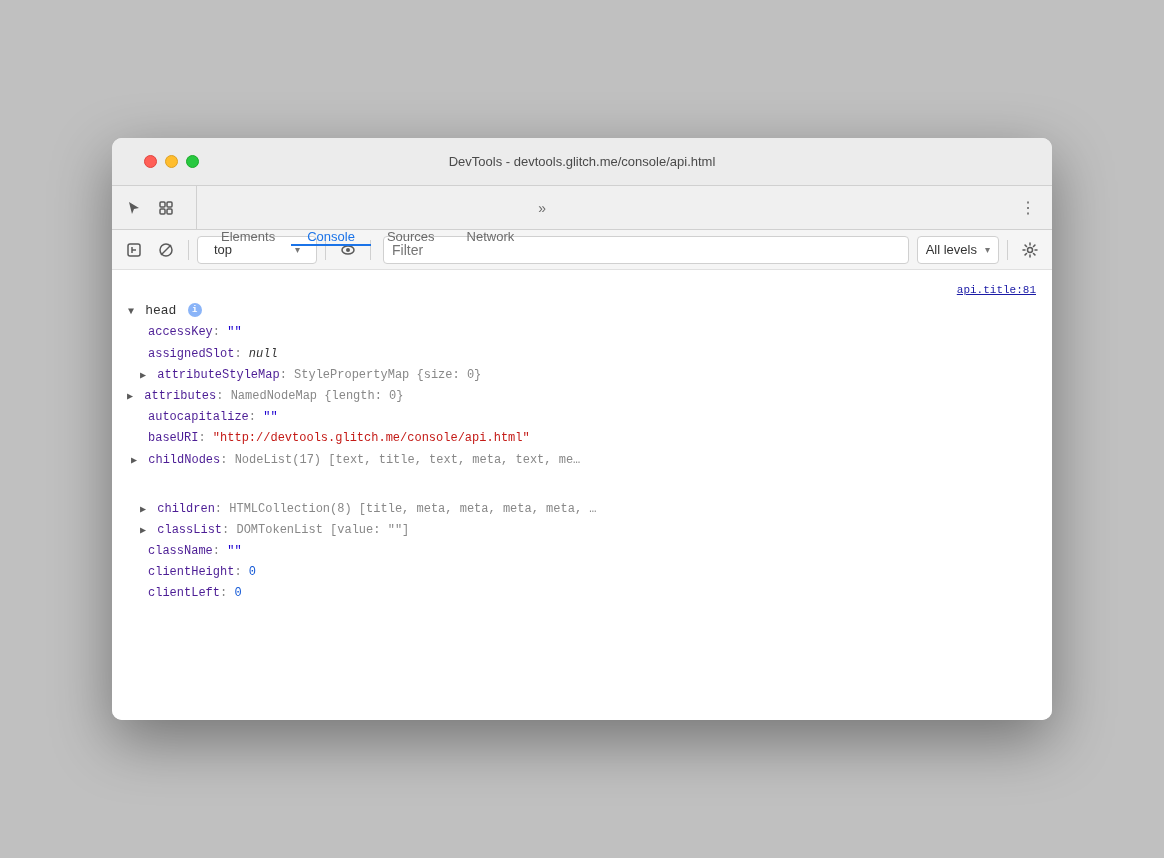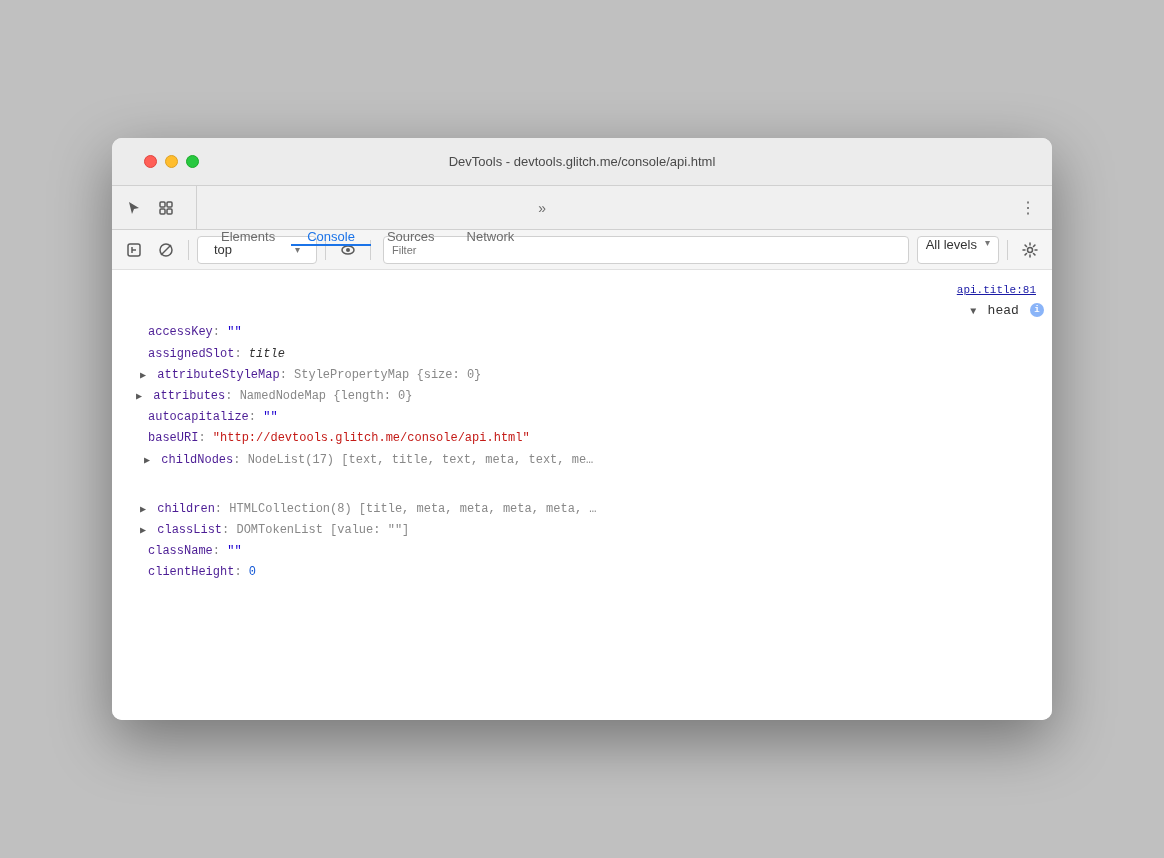--- a/index.html
+++ b/index.html
@@ -181,29 +181,30 @@
       color: #777;
       font-size: 10px;
     }
 
     .filter-input {
       flex: 1;
       height: 28px;
       border: 1px solid #d0d0d0;
       border-radius: 4px;
       padding: 0 8px;
-      font-size: 11px;
+      font-size: 14px;
       background: white;
       color: #333;
       outline: none;
       margin: 0 4px;
     }
 
     .levels-select {
       display: flex;
+      align-items: center;
       gap: 4px;
       padding: 0 8px;
       height: 28px;
       border: 1px solid #d0d0d0;
       border-radius: 4px;
       background: white;
       font-size: 13px;
       color: #333;
       cursor: pointer;
     }
@@ -384,54 +385,54 @@
       </svg>
     </div>
   </div>
 
   <div class="console-output">
 
     <div style="padding: 2px 8px; position:relative;">
       <span class="source-link">api.title:81</span>
     </div>
 
-    <div class="console-line expandable" style="padding-left: 16px; clear:both;text-align:right;">
+    <div class="console-line expandable" style="padding-left: 16px; clear:both;">
       <span class="expand-arrow open"></span>
       <span class="head-label">head</span>
       <span class="info-badge">i</span>
     </div>
 
     <div class="console-line indent-1">
       <span class="prop-name">accessKey</span><span class="prop-type">: </span><span class="prop-value-string">""</span>
     </div>
 
     <div class="console-line indent-1">
-      <span class="prop-name">assignedSlot</span><span class="prop-type">: </span><span class="prop-value-null">title</span>
+      <span class="prop-name">assignedSlot</span><span class="prop-type">: </span><span class="prop-value-null">null</span>
     </div>
 
     <div class="console-line indent-1 expandable" style="padding-left: 28px;">
       <span class="expand-arrow closed"></span>
       <span class="prop-name">attributeStyleMap</span><span class="prop-type">: </span><span class="prop-preview">StylePropertyMap {size: 0}</span>
     </div>
 
-    <div class="console-line indent-1 expandable" style="padding-left: 24px; font-family: Liberation Mono, monospace;">
+    <div class="console-line indent-1 expandable" style="padding-left: 15px; font-family: Liberation Mono, monospace;">
       <span class="expand-arrow closed"></span>
       <span class="prop-name">attributes</span><span class="prop-type">: </span><span class="prop-preview">NamedNodeMap {length: 0}</span>
     </div>
 
     <div class="console-line indent-1">
       <span class="prop-name">autocapitalize</span><span class="prop-type">: </span><span class="prop-value-string">""</span>
     </div>
 
     <div class="console-line indent-1">
       <span class="prop-name">baseURI</span><span class="prop-type">: </span><span class="prop-value-url">"http://devtools.glitch.me/console/api.html"</span>
     </div>
 
 
-    <div class="console-line indent-1 expandable" style="padding-left: 32px;">
+    <div class="console-line indent-1 expandable" style="padding-left: 19px;">
       <span class="expand-arrow closed"></span>
       <span class="prop-name">childNodes</span><span class="prop-type">: </span><span class="prop-preview">NodeList(17) [text, title, text, meta, text, me…</span>
     </div>
 
     <div class="console-line indent-1 expandable" style="padding-left: 28px; margin-top: 28px;">
       <span class="expand-arrow closed"></span>
       <span class="prop-name">children</span><span class="prop-type">: </span><span class="prop-preview">HTMLCollection(8) [title, meta, meta, meta, meta, …</span>
     </div>
 
     <div class="console-line indent-1 expandable" style="padding-left: 28px;">
@@ -440,16 +441,19 @@
     </div>
 
     <div class="console-line indent-1">
       <span class="prop-name">className</span><span class="prop-type">: </span><span class="prop-value-string">""</span>
     </div>
 
     <div class="console-line indent-1">
       <span class="prop-name">clientHeight</span><span class="prop-type">: </span><span class="prop-value-number">0</span>
     </div>
 
+    <div class="console-line indent-1">
+      <span class="prop-name">clientLeft</span><span class="prop-type">: </span><span class="prop-value-number">0</span>
+    </div>
 
   </div>
 
 </div>
 
 </body></html>

